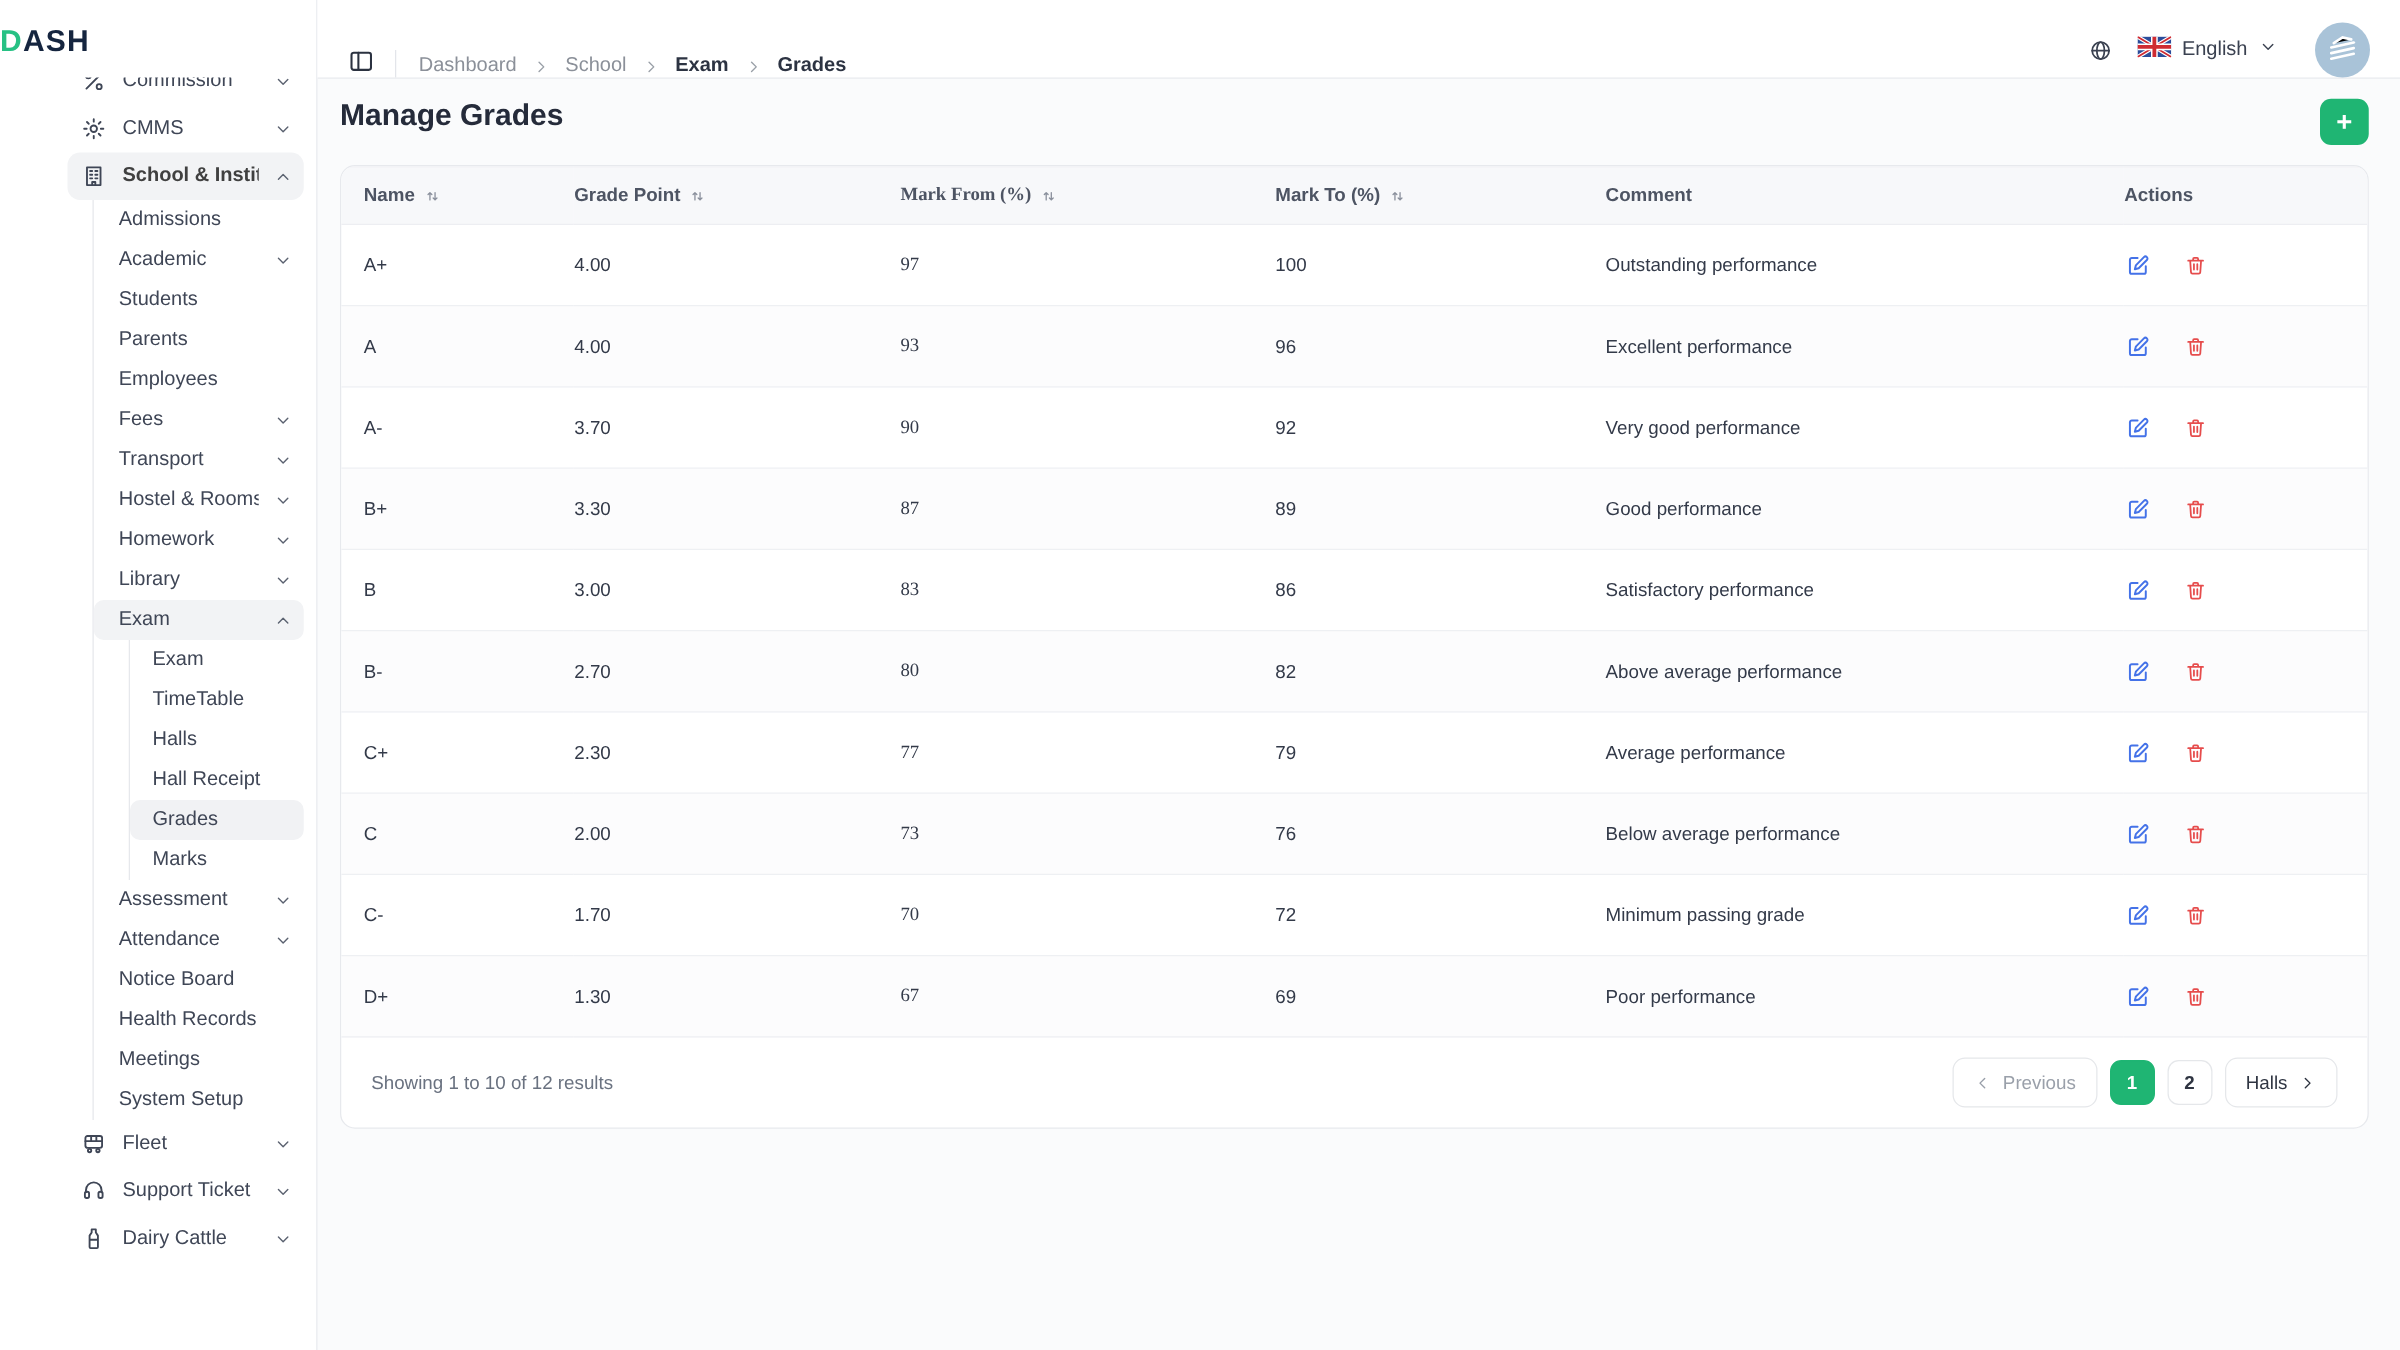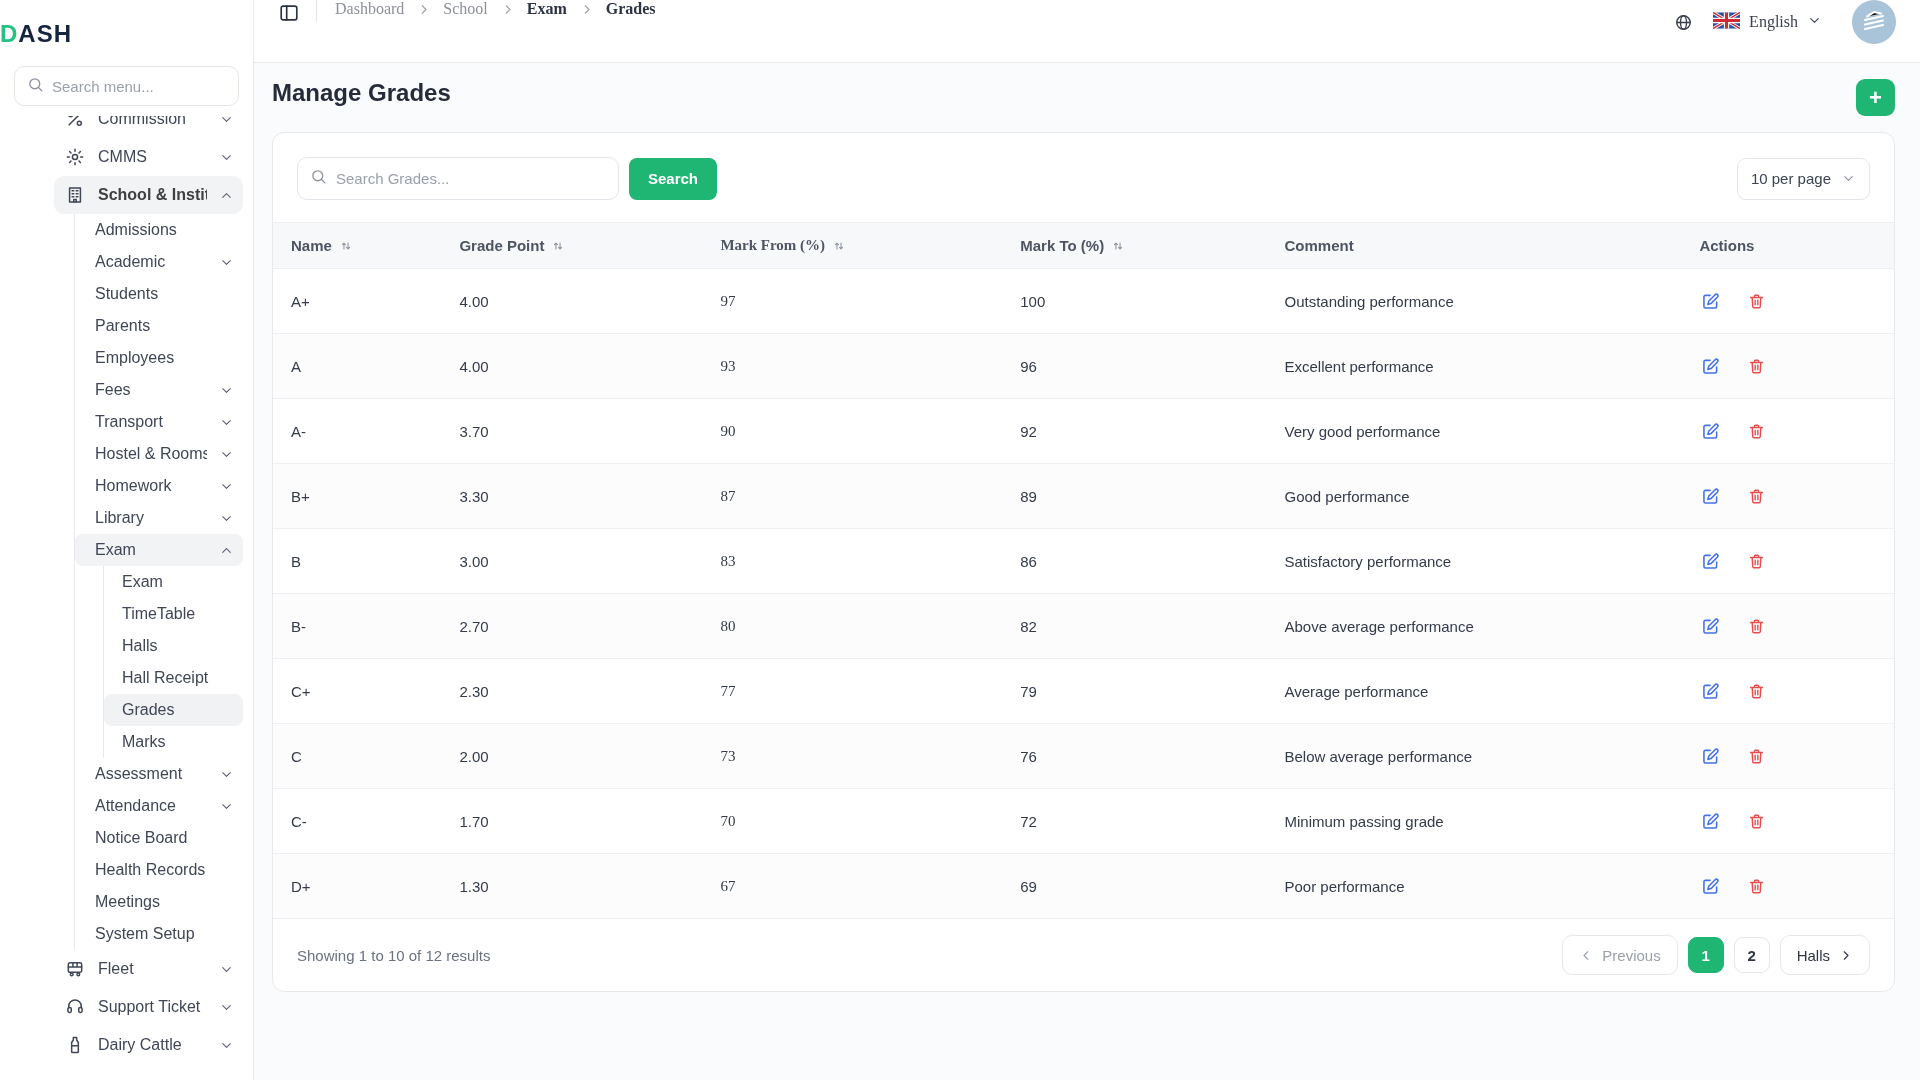--- a/index.html
+++ b/index.html
@@ -24,21 +24,21 @@
   .mi.l1.clipped { margin-top:-16px; }
   .group-l2 { margin-left:20px; border-left:1px solid #e6e8ec; padding-left:0; }
   .mi.l2 { height:32px; padding:0 8px 0 20px; border-radius:8px; }
   .mi.l2.active { background:#f2f3f5; }
   .group-l3 { margin-left:28px; border-left:1px solid #e6e8ec; }
   .mi.l3 { height:32px; padding:0 8px 0 18px; border-radius:8px; }
   .mi.l3.active { background:#f1f2f4; }
 
   
   .main { flex:1; display:flex; flex-direction:column; min-width:0; }
-  .topbar { height:63px; background:#fff; border-bottom:1px solid #e8eaee; display:flex; align-items:flex-start; padding:0 24px 0 22px;font-family:Liberation Serif, serif; }
+  .topbar { height:63px; background:#fff; border-bottom:1px solid #e8eaee; display:flex; align-items:flex-end; padding:0 24px 0 22px; }
   .tb-toggle { width:26px; height:26px; color:#2b3240; display:flex; align-items:center; justify-content:center; cursor:pointer; }
   .tb-div { width:1px; height:22px; background:#e3e5ea; margin:0 18px 0 14px; }
   .crumbs { display:flex; align-items:center; gap:12px; font-size:16px; }
   .crumb { color:#8b9099; cursor:pointer; }
   .crumb.dark { color:#2c3342; font-weight:700; }
   .crumb-sep { color:#9aa0a8; display:flex; align-items:center; }
   .tb-right { margin-left:auto; display:flex; align-items:center; gap:20px; }
   .lang { display:flex; align-items:center; gap:9px; cursor:pointer; color:#3a4150; font-size:16px; }
   .globe { color:#3a4150; display:flex; }
   .avatar { width:44px; height:44px; border-radius:50%; background:#a9c3d8; margin-left:10px; display:flex; align-items:center; justify-content:center; cursor:pointer; overflow:hidden; }
@@ -85,27 +85,20 @@
   .pg-num { width:36px; height:36px; border-radius:9px; border:1px solid #e5e7ea; background:#fff; color:#2f3542; font-size:15px; font-weight:600; cursor:pointer; display:flex; align-items:center; justify-content:center; font-family:inherit; }
   .pg-num.active { background:var(--green); border-color:var(--green); color:#fff; }
 </style>
 </head>
 <body>
 
 <div class="app">
 
   <aside class="sidebar">
     <div class="logo"><span class="d">D</span><span>ASH</span></div>
-    <div class="side-search">
-      <span class="ic"><svg width="17" height="17" viewBox="0 0 24 24" fill="none" stroke="currentColor" stroke-width="1.8" stroke-linecap="round" stroke-linejoin="round">
-            <circle cx="11" cy="11" r="7"></circle>
-            <line x1="16.5" y1="16.5" x2="21" y2="21"></line>
-          </svg></span>
-      <input type="text" placeholder="Search menu..." style="">
-    </div>
     <nav class="menu" id="menu-root">
         <div class="mi l1 clipped">
           <span class="ic">
             <svg width="20" height="20" viewBox="0 0 24 24" fill="none" stroke="currentColor" stroke-width="1.8" stroke-linecap="round" stroke-linejoin="round">
               <line x1="5" y1="19" x2="19" y2="5"></line>
               <circle cx="6.8" cy="6.8" r="2.4"></circle>
               <circle cx="17.2" cy="17.2" r="2.4"></circle>
             </svg>
           </span>
           <span class="lbl">Commission</span>
@@ -374,38 +367,20 @@
       </div>
     </header>
 
     <div class="page">
       <div class="title-row">
         <h1 class="page-title">Manage Grades</h1>
         <button class="add-btn">+</button>
       </div>
 
       <div class="card">
-        <div class="card-tools">
-          <div class="grades-search">
-            <span class="ic"><svg width="17" height="17" viewBox="0 0 24 24" fill="none" stroke="currentColor" stroke-width="1.8" stroke-linecap="round" stroke-linejoin="round">
-                  <circle cx="11" cy="11" r="7"></circle>
-                  <line x1="16.5" y1="16.5" x2="21" y2="21"></line>
-                </svg></span>
-            <input type="text" placeholder="Search Grades..." style="">
-          </div>
-          <button class="search-btn">Search</button>
-          <div class="per-page">
-            <span>10 per page</span>
-            <span class="chev">
-                <svg width="15" height="15" viewBox="0 0 24 24" fill="none" stroke="currentColor" stroke-width="1.8" stroke-linecap="round" stroke-linejoin="round">
-                  <polyline points="6 9 12 15 18 9"></polyline>
-                </svg>
-              </span>
-          </div>
-        </div>
 
         <table class="grades">
           <thead>
               <tr id="thead-row">
                 <th class="c-name">
                   <span class="th-inner">
                     <span>Name</span>
                     <span class="sort-ic">
                       <svg width="14" height="14" viewBox="0 0 24 24" fill="none" stroke="currentColor" stroke-width="1.8" stroke-linecap="round" stroke-linejoin="round">
                         <path d="M8.5 17V7M8.5 7l-2.6 2.6M8.5 7l2.6 2.6M15.5 7v10M15.5 17l-2.6-2.6M15.5 17l2.6-2.6"></path>

